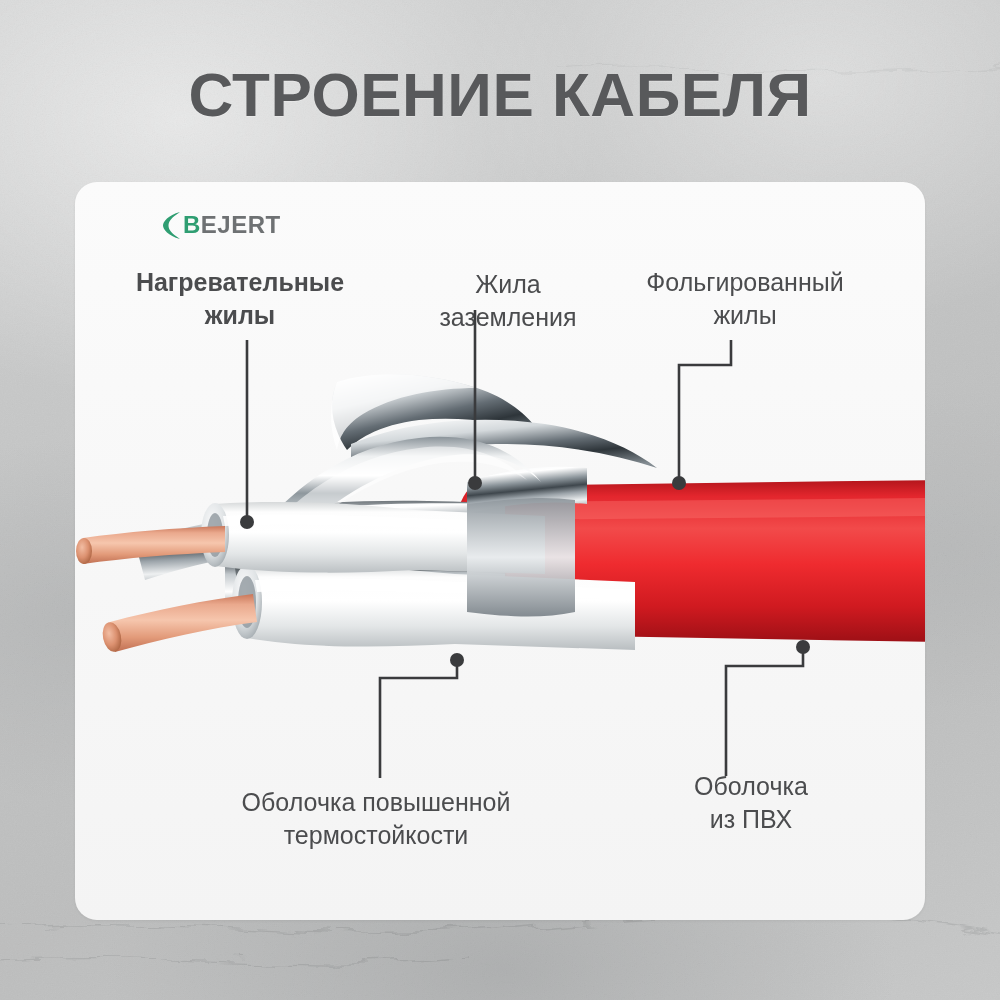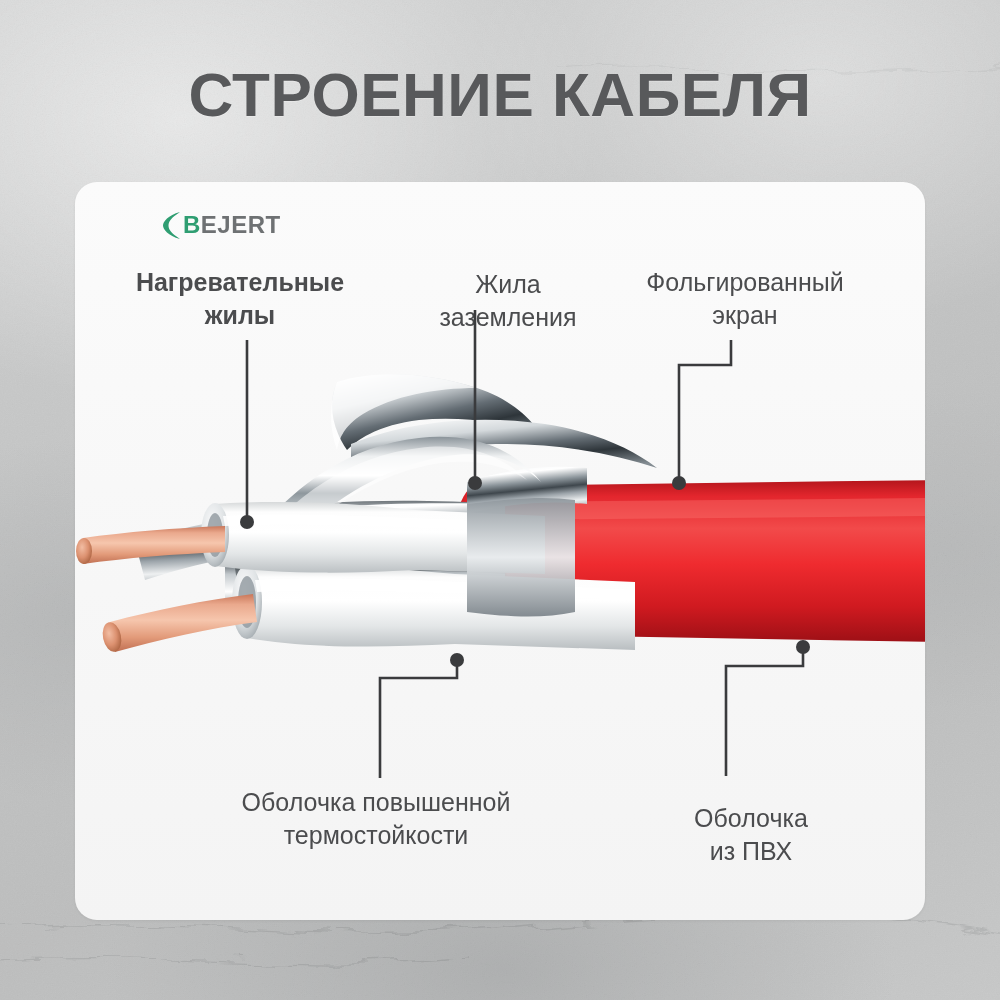--- a/index.html
+++ b/index.html
@@ -78,21 +78,21 @@
     font-size: 25px;
     line-height: 1.3;
     color: #4b4c4e;
     font-weight: 400;
     white-space: pre-line;
   }
   #label-heating-cores { left: 30px;  top: 84px;  width: 270px; font-weight: bold; }
   #label-earth-core    { left: 318px; top: 54px;  width: 230px; margin-top: 32px; }
   #label-foil-screen   { left: 520px; top: 84px;  width: 300px; }
   #label-insulation    { left: 106px; top: 604px; width: 390px; }
-  #label-pvc-sheath    { left: 546px; top: 620px; width: 260px; }
+  #label-pvc-sheath    { left: 546px; top: 588px; width: 260px; }
 
   
   #leader-lines, #cable-art { position: absolute; inset: 0; }
   #leader-lines { z-index: 6; }
   #cable-art    { z-index: 4; }
 </style>
 </head>
 <body>
 
 <div id="bg-texture"></div>
@@ -285,21 +285,21 @@
     </g>
   </svg>
 
   <div class="callout-label" id="label-heating-cores">Нагревательные
 жилы</div>
 
   <div class="callout-label" id="label-earth-core">Жила
 заземления</div>
 
   <div class="callout-label" id="label-foil-screen">Фольгированный
-экран</div>
+жилы</div>
 
   <div class="callout-label" id="label-insulation">Оболочка повышенной
 термостойкости</div>
 
   <div class="callout-label" id="label-pvc-sheath">Оболочка
 из ПВХ</div>
 
   <svg id="leader-lines" viewBox="0 0 850 738" preserveAspectRatio="none">
     <g stroke="#3a3b3d" stroke-width="2.6" fill="none" stroke-linecap="butt">
       <path d="M172 158 L 172 338"></path>

